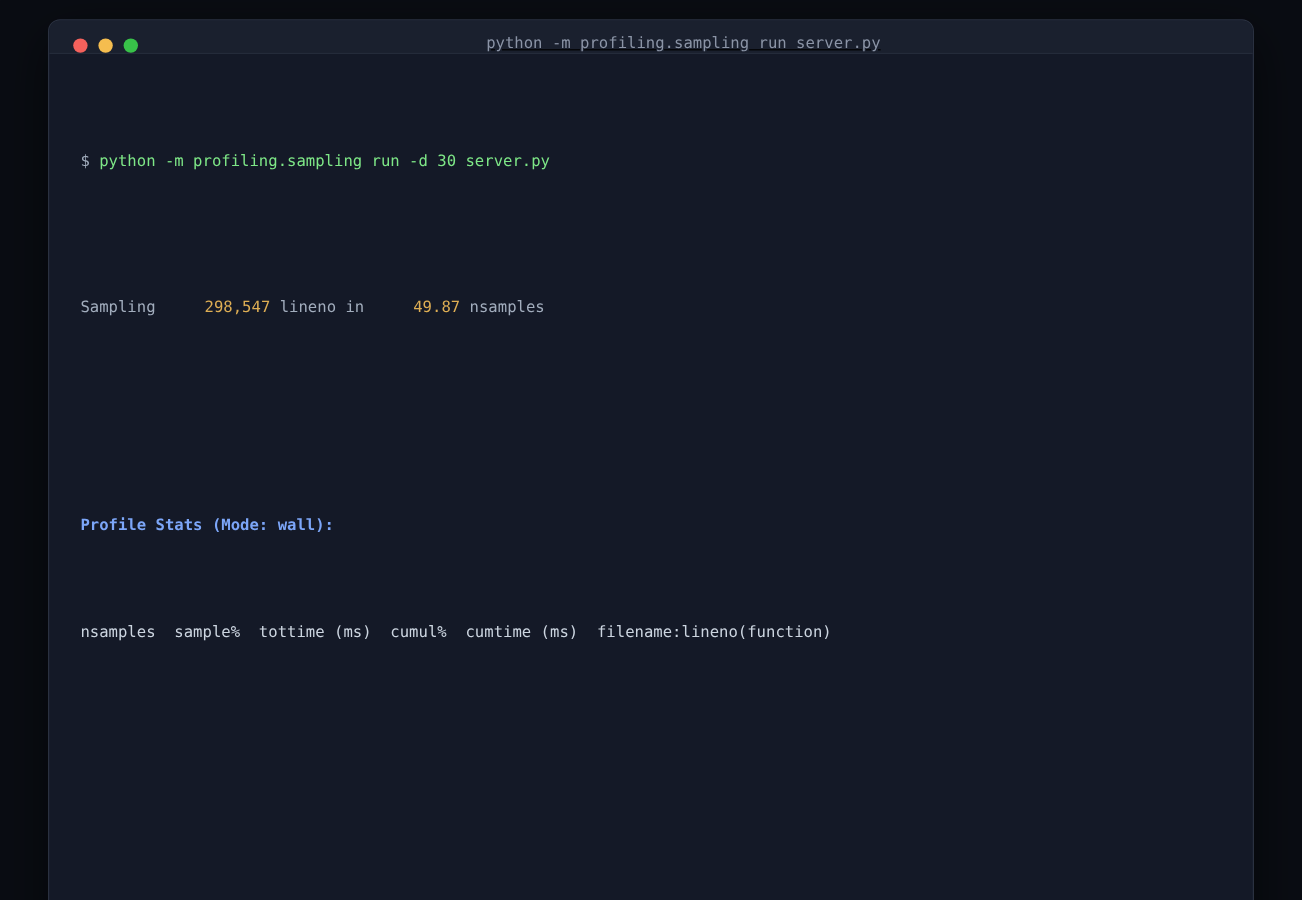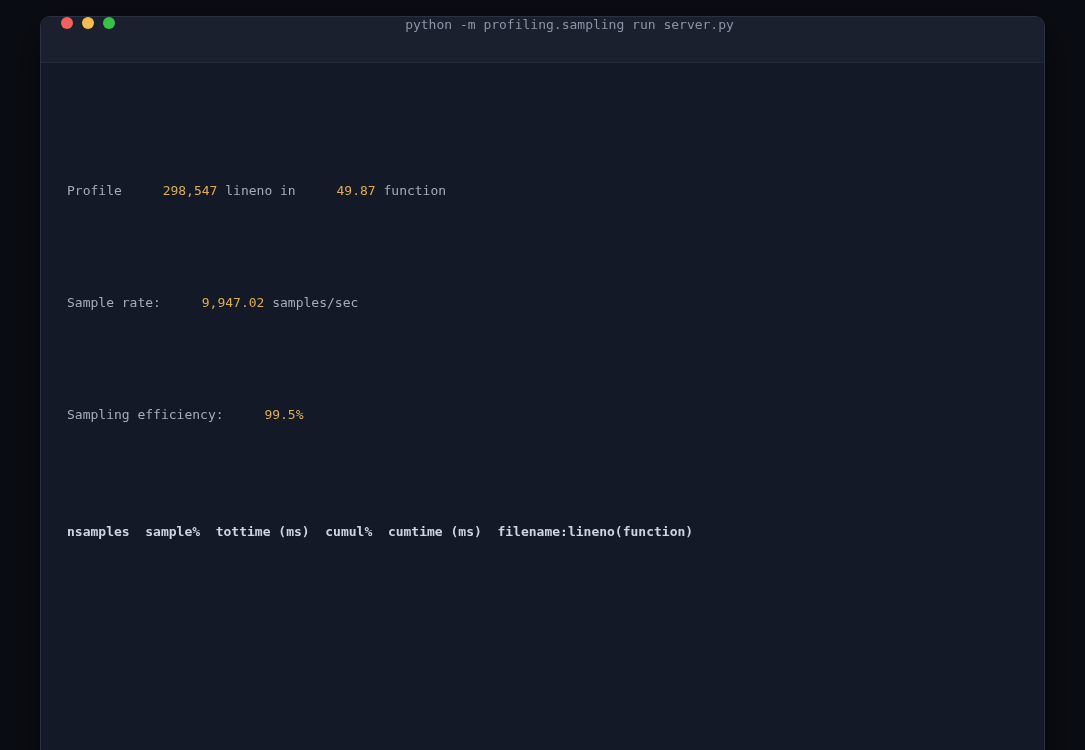--- a/index.html
+++ b/index.html
@@ -10,64 +10,65 @@
   }
   .window {
     position:absolute; left:40px; top:16px; width:1005px; height:930px;
     background: var(--window-bg, #141927);
     border:1px solid var(--window-border, #2a3140);
     border-radius:10px;
     box-shadow: 0 14px 44px rgba(0,0,0,.55);
     overflow:hidden;
   }
   .titlebar {
-    height:46px; display:flex; align-items:flex-start; padding:0 20px;
+    height:28px; display:flex; align-items:flex-end; padding:0 20px;
     background: var(--titlebar-bg, #1a202e);
     border-bottom:1px solid var(--divider, #242b3a);
+    text-decoration:underline;
   }
   .dots { display:flex; gap:9px; }
   .dot { width:12px; height:12px; border-radius:50%; display:inline-block; cursor:default; }
   .dot-red    { background: var(--light-red, #f4615c); }
   .dot-yellow { background: var(--light-yellow, #f5bd4f); }
   .dot-green  { background: var(--light-green, #38c149); }
   .title { flex:1; text-align:center; font-size:13px; color: var(--title-text, #8b94a6); }
   .content {
     padding:20px 26px 0;
     font-size:13px; line-height:28px;
     color: var(--text, #a2adbd);
     white-space:pre;
   }
   .green  { color: var(--green, #7ee787); }
   .yellow { color: var(--yellow, #deae54); margin-left: 33px; }
   .dim    { color: var(--text, #a2adbd); }
   .heading { color: var(--blue, #7ca6f8); font-weight:700; }
-  .cols { color: var(--bright, #ccd5e0); font-weight:700; line-height:22px; margin-top:8px; } .mt10{margin-top:10px;}
+  .cols { color: var(--bright, #ccd5e0); font-weight:400; line-height:22px; margin-top:8px; } .mt10{margin-top:10px;}
   .mt14{margin-top:14px;}
 </style>
 </head>
 <body>
 
 <div class="window">
   <div class="titlebar">
     <div class="dots">
       <span class="dot dot-red"></span>
       <span class="dot dot-yellow"></span>
       <span class="dot dot-green"></span>
     </div>
     <div class="title">python -m profiling.sampling run server.py</div>
   </div>
 
   <div class="content">
+    <div><span class="dim">$ </span><span class="green">python -m profiling.sampling run -d 30 server.py</span></div>
 
-    <div class="mt10"><span>Profile </span><span class="yellow">298,547</span><span> lineno in </span><span class="yellow">49.87</span><span> function</span></div>
+    <div class="mt10"><span>Sampling </span><span class="yellow">298,547</span><span> lineno in </span><span class="yellow">49.87</span><span> nsamples</span></div>
 
-    <div><span>Sample rate: </span><span class="yellow">9,947.02</span><span> samples/sec</span></div>
 
-    <div><span>Sampling efficiency: </span><span class="yellow">99.5%</span></div>
 
+    <div class="heading mt14">Profile Stats (Mode: wall):</div>
     <div class="cols">nsamples  sample%  tottime (ms)  cumul%  cumtime (ms)  filename:lineno(function)</div>
     
 
     
 
     
 
     
     
 

